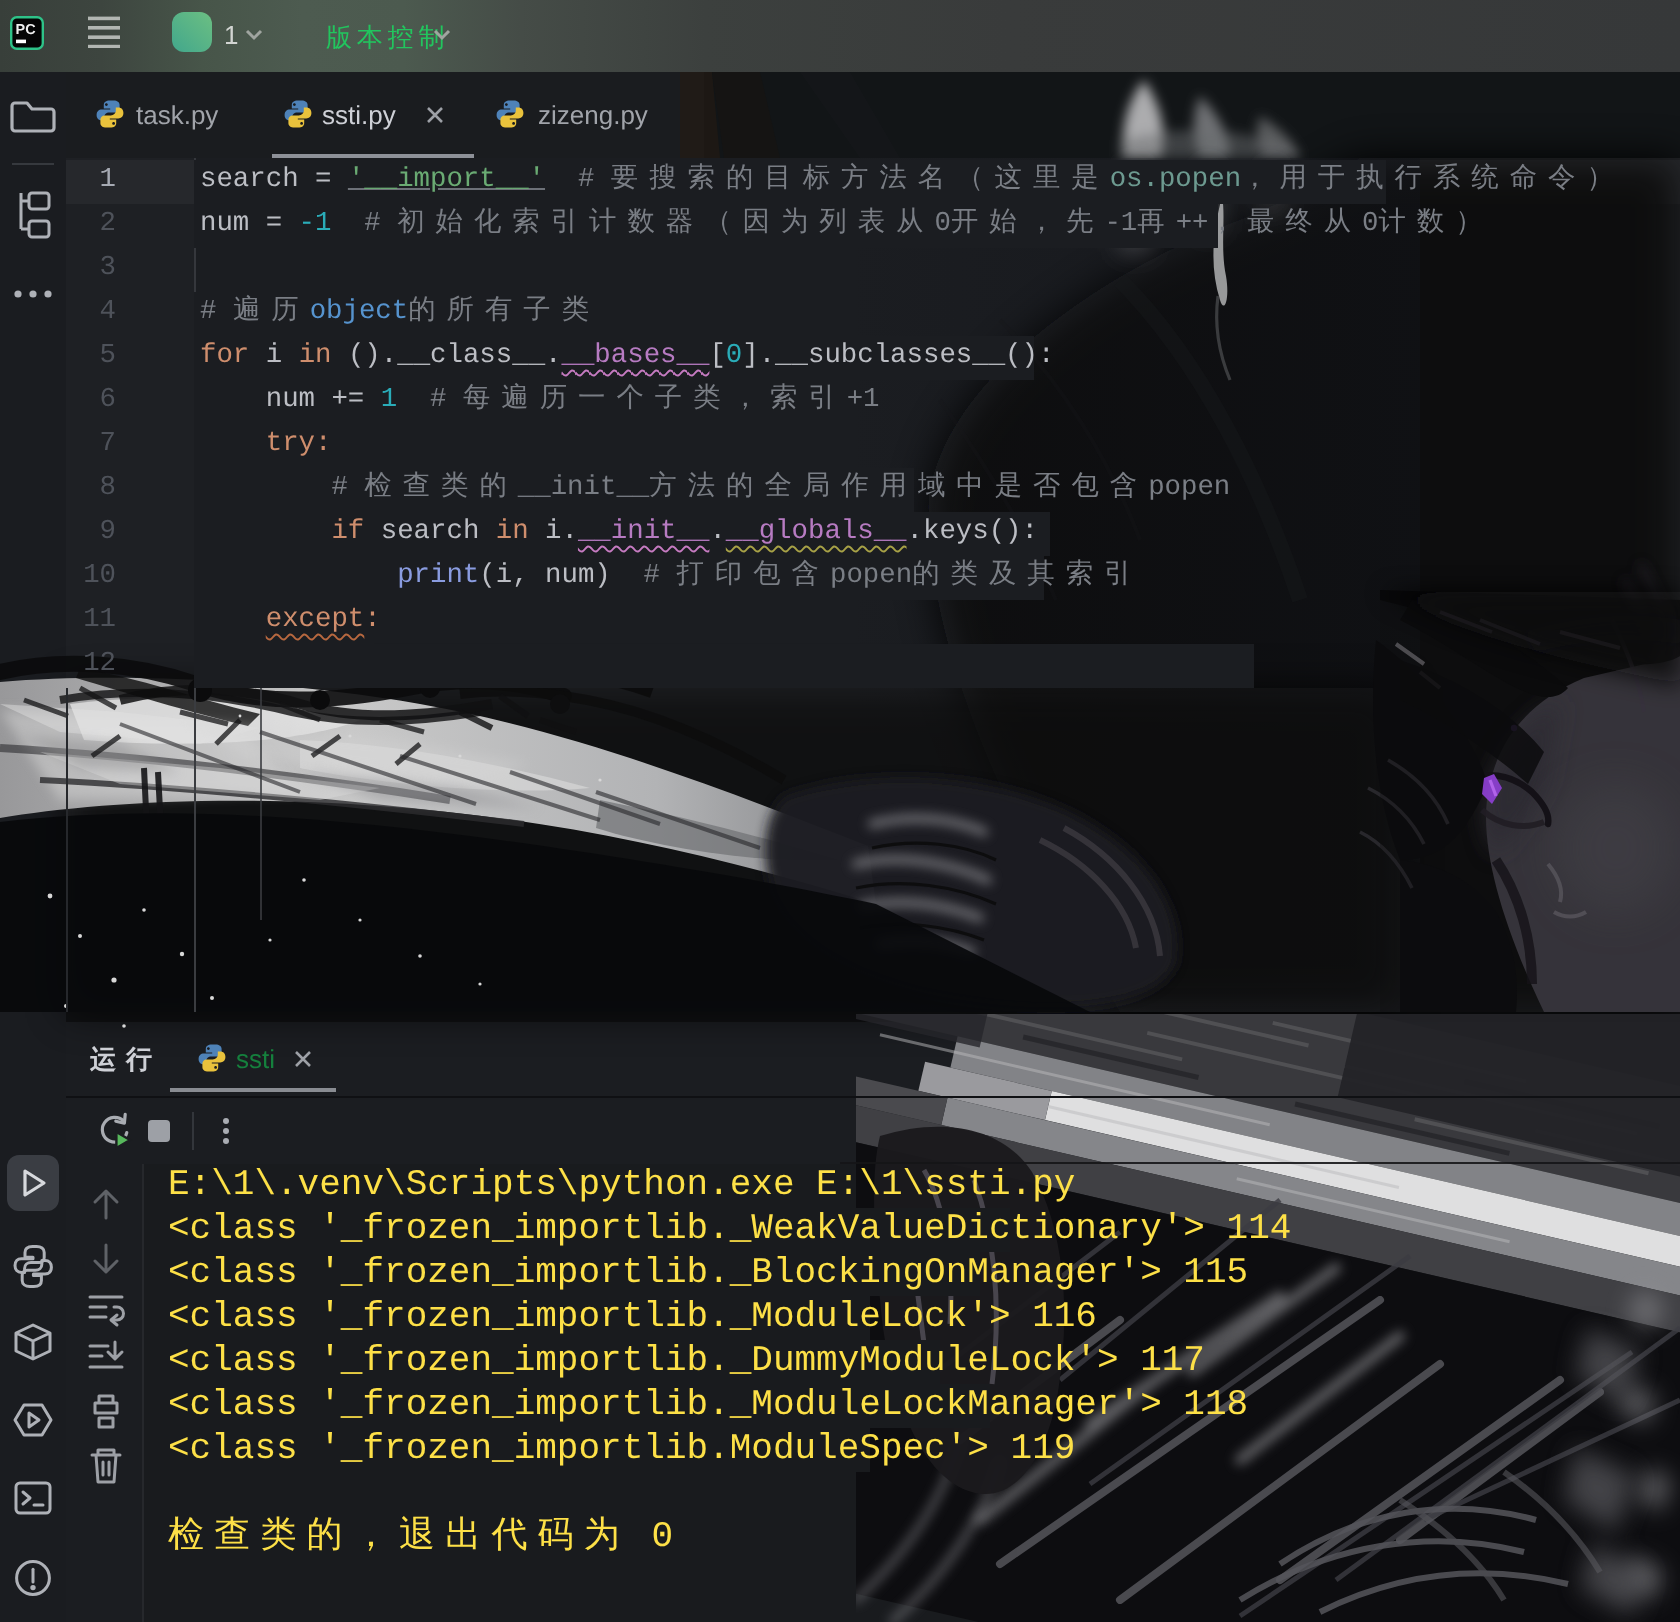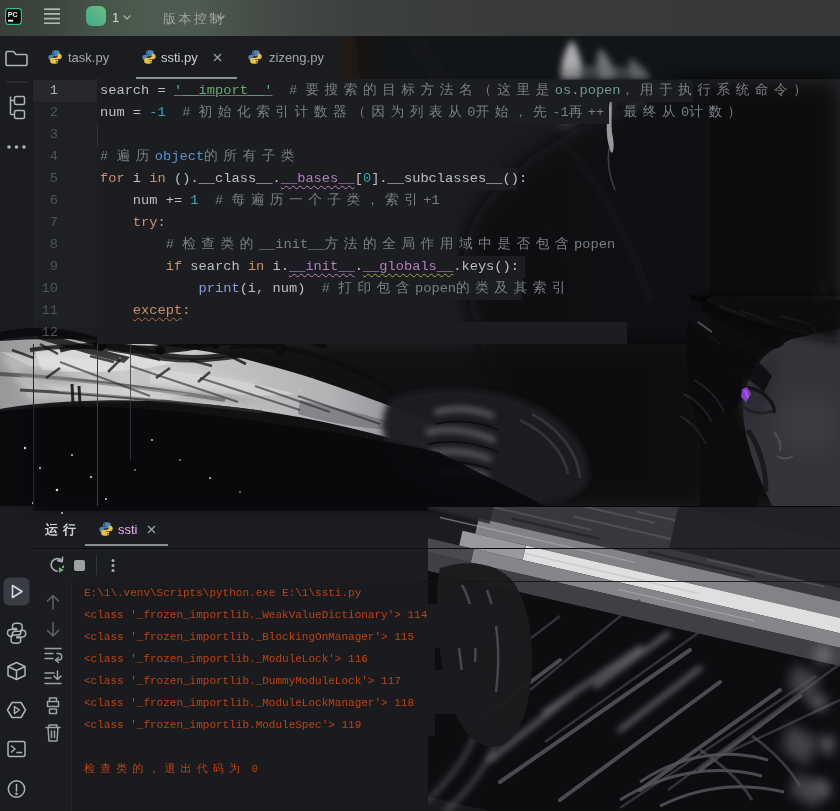--- a/index.html
+++ b/index.html
@@ -25,21 +25,21 @@
 .wavy-o{text-decoration:underline wavy #b8683f 1px;text-underline-offset:3px;}
 .ig{position:absolute;width:1px;background:#2e3136;}
 
 #runsep{left:33px;top:506px;width:807px;height:5px;background:#101113;}
 #runhead{left:33px;top:511px;width:807px;height:37px;background:#1b1d21;}
 #runund{left:85px;top:544px;width:83px;height:2px;background:#898c92;}
 #runheadsep{left:33px;top:548px;width:807px;height:1px;background:#0f1013;}
 #runtool{left:33px;top:549px;width:807px;height:33px;background:#1b1d21;}
 #rungutter{left:33px;top:582px;width:39px;height:229px;background:#1b1d21;border-right:1px solid #26282c;box-sizing:border-box;}
 #consolebg{left:72px;top:582px;width:768px;height:229px;background:#191b1e;}
-.con-line{position:absolute;left:84px;font-family:"Liberation Mono",monospace;font-size:11px;line-height:22px;white-space:pre;color:#c2410c;}
+.con-line{position:absolute;left:84px;font-family:"Liberation Mono",monospace;font-size:18px;line-height:22px;white-space:pre;color:#fde047;}
 .con-line i.cj{letter-spacing:5.1px;}
 .cbackdrop{position:absolute;background:#191b1e;height:22px;}
 svg{display:block;}
 </style></head>
 <body>
 
 <div class="abs" id="titlebar"></div>
 <div class="abs" id="stripe"></div>
 <div class="abs" id="tabbar"></div>
 <div class="abs" id="gutterbg"></div>
@@ -293,21 +293,21 @@
         <line x1="0" y1="5.9" x2="16" y2="5.9"></line>
         <line x1="0" y1="10.6" x2="16" y2="10.6"></line>
         <line x1="0" y1="15.3" x2="16" y2="15.3"></line>
       </g>
 </svg>
 <div class="abs" style="left:86px;top:6px;width:20px;height:20px;border-radius:6px;background:linear-gradient(225deg,#6cbf82,#42a78c)"></div>
 <div class="abs" style="left:112px;top:10px;font-size:13px;color:#d2d5d2">1</div>
 <svg class="abs" style="left:122px;top:14px" width="10" height="7" viewBox="0 0 10 7">
       <path d="M1.5 1.5 L5 5 L8.5 1.5" stroke="#a0a5a0" stroke-width="1.5" fill="none"></path>
     </svg>
-<div class="abs ui-cj" style="left:163px;top:10px;font-size:13px;color:#a3a3a3">版本控制</div>
+<div class="abs ui-cj" style="left:163px;top:10px;font-size:13px;color:#22c55e">版本控制</div>
 <svg class="abs" style="left:216px;top:14px" width="10" height="7" viewBox="0 0 10 7">
       <path d="M1.5 1.5 L5 5 L8.5 1.5" stroke="#a0a5a0" stroke-width="1.5" fill="none"></path>
     </svg>
 
 <svg class="abs" style="left:47px;top:49px" width="16" height="16">
       <use href="#pyico"></use>
     </svg>
 <div class="abs" style="left:68px;top:50px;font-size:13px;color:#a1a4aa">task.py</div>
 <svg class="abs" style="left:141px;top:49px" width="16" height="16">
       <use href="#pyico"></use>
@@ -404,21 +404,21 @@
 <div class="code-line" style="top:212px">    <span class="kw">try:</span></div>
 <div class="code-line" style="top:234px">        <span class="com"># <i class="cj">检查类的</i>__init__<i class="cj">方法的全局作用域中是否包含</i>popen</span></div>
 <div class="code-line" style="top:256px">        <span class="kw">if</span> search <span class="kw">in</span> i.<span class="dun wavy-p">__init__</span>.<span class="dun wavy-y">__globals__</span>.keys():</div>
 <div class="code-line" style="top:278px">            <span class="pr">print</span>(i, num)  <span class="com"># <i class="cj">打印包含</i>popen<i class="cj">的类及其索引</i></span></div>
 <div class="code-line" style="top:300px">    <span class="kw wavy-o">except</span><span class="kw">:</span></div>
 
 <div class="abs ui-cj" style="left:45px;top:521px;font-size:13px;font-weight:bold;color:#ced0d6;letter-spacing:5px">运行</div>
 <svg class="abs" style="left:98px;top:521px" width="16" height="16">
       <use href="#pyico"></use>
     </svg>
-<div class="abs" style="left:118px;top:522px;font-size:13px;color:#f0abfc">ssti</div>
+<div class="abs" style="left:118px;top:522px;font-size:13px;color:#15803d">ssti</div>
 <svg class="abs" style="left:146px;top:524px" width="11" height="11" viewBox="0 0 11 11">
       <path d="M2 2 L9 9 M9 2 L2 9" stroke="#9da0a6" stroke-width="1.3"></path>
     </svg>
 <div class="abs" id="runund"></div>
 <div class="abs" id="runheadsep"></div>
 <div class="abs" style="left:420px;top:581px;width:420px;height:1px;background:#151517;opacity:0.9"></div>
 
 <svg class="abs" style="left:48px;top:556px" width="19" height="19" viewBox="0 0 19 19">
 <path d="M13.8 4.5 a6.2 6.2 0 1 0 1.6 5.8" fill="none" stroke="#a9acb2" stroke-width="1.6" stroke-linecap="round"></path>
 <path d="M14.6 1.2 L14.2 5.6 L9.9 4.6" fill="none" stroke="#a9acb2" stroke-width="1.6" stroke-linecap="round" stroke-linejoin="round"></path>

